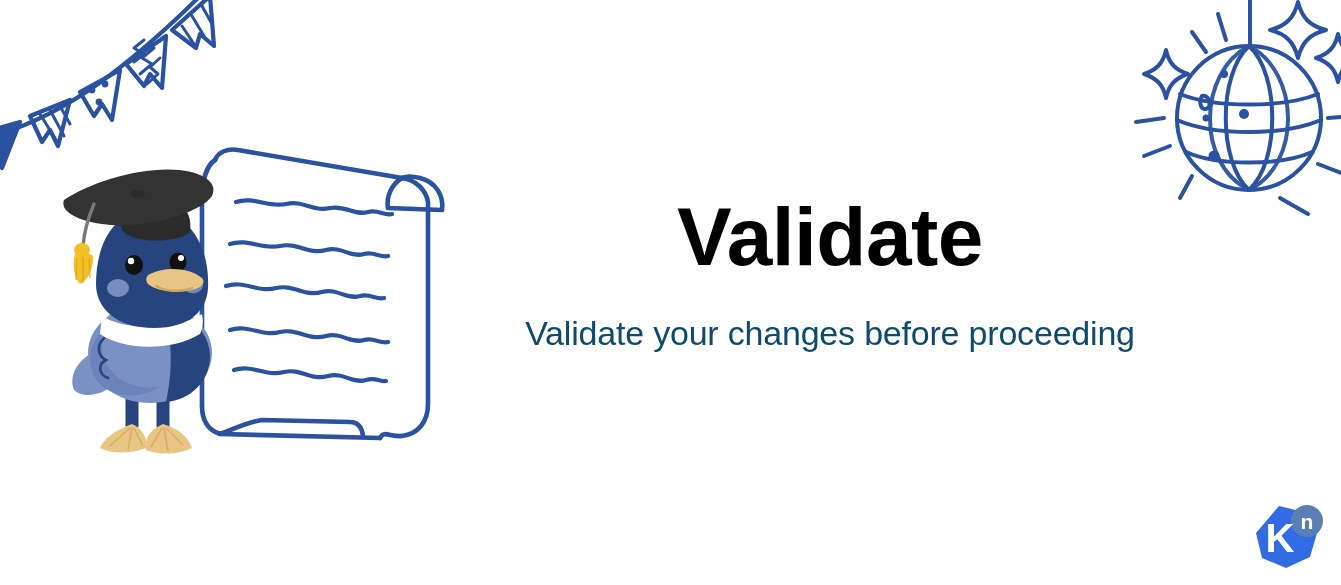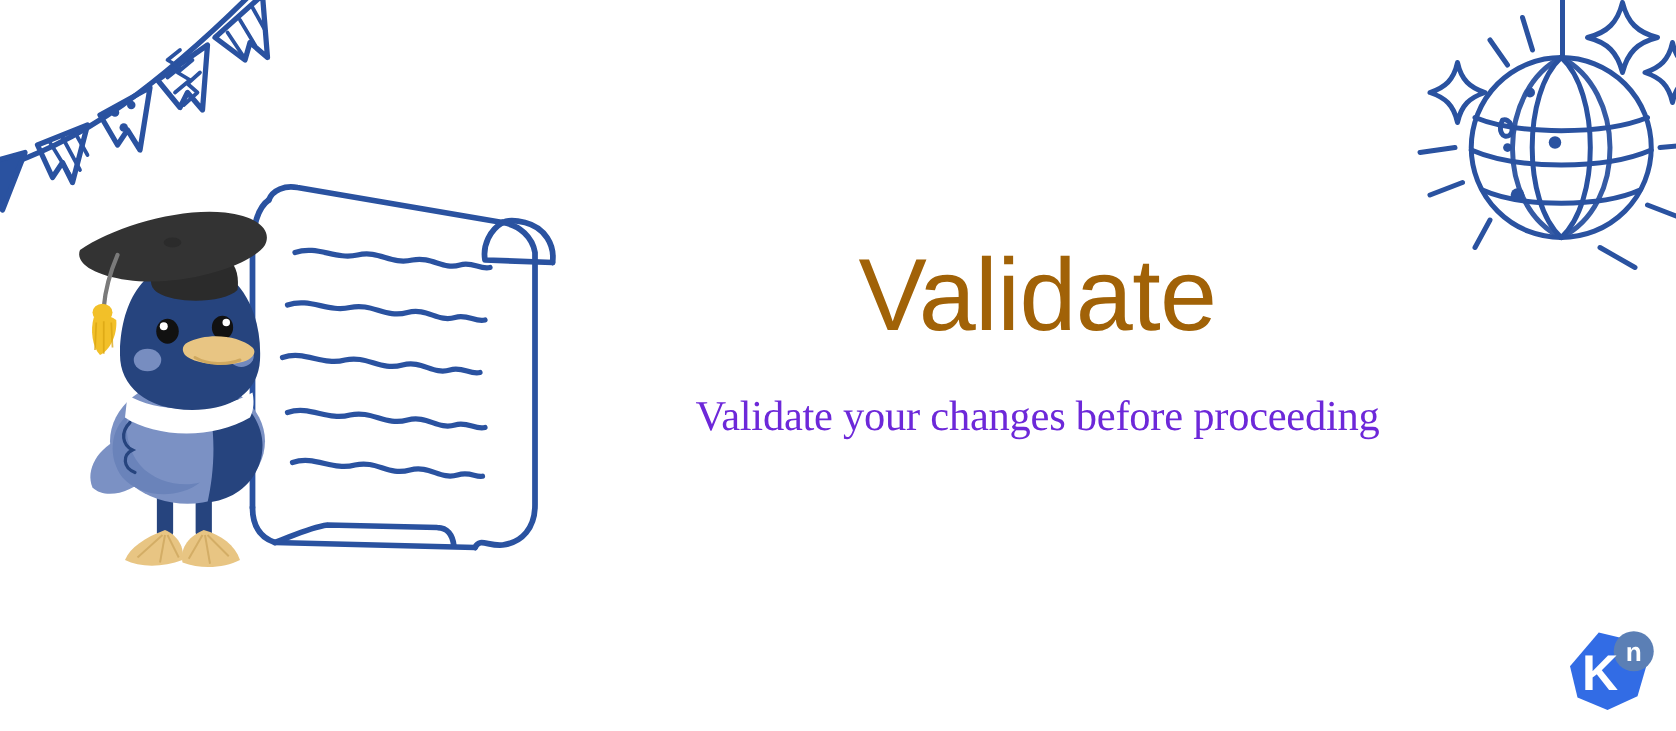--- a/index.html
+++ b/index.html
@@ -52,34 +52,34 @@
     position: absolute;
     left: 470px;
     top: 196px;
     width: 720px;
     text-align: center;
   }
   #page-title {
     margin: 0;
     font-family: "Liberation Sans", sans-serif;
     font-size: 82px;
-    font-weight: 400;
+    font-weight: 700;
     line-height: 1.0;
     letter-spacing: -0.5px;
-    color: #a16207;
+    color: #000000;
     white-space: nowrap;
   }
   #page-subtitle {
     margin: 36px 0 0 0;
-    font-family: Liberation Serif, serif;
+    font-family: Liberation Sans, sans-serif;
     font-size: 34px;
     font-weight: 400;
     line-height: 1.15;
     letter-spacing: -0.2px;
-    color: #6d28d9;
+    color: #0c4a6e;
     white-space: nowrap;
   }
 
   
   #brand-logo {
     position: absolute;
     left: 1248px;
     top: 500px;
     width: 82px;
     height: 78px;

